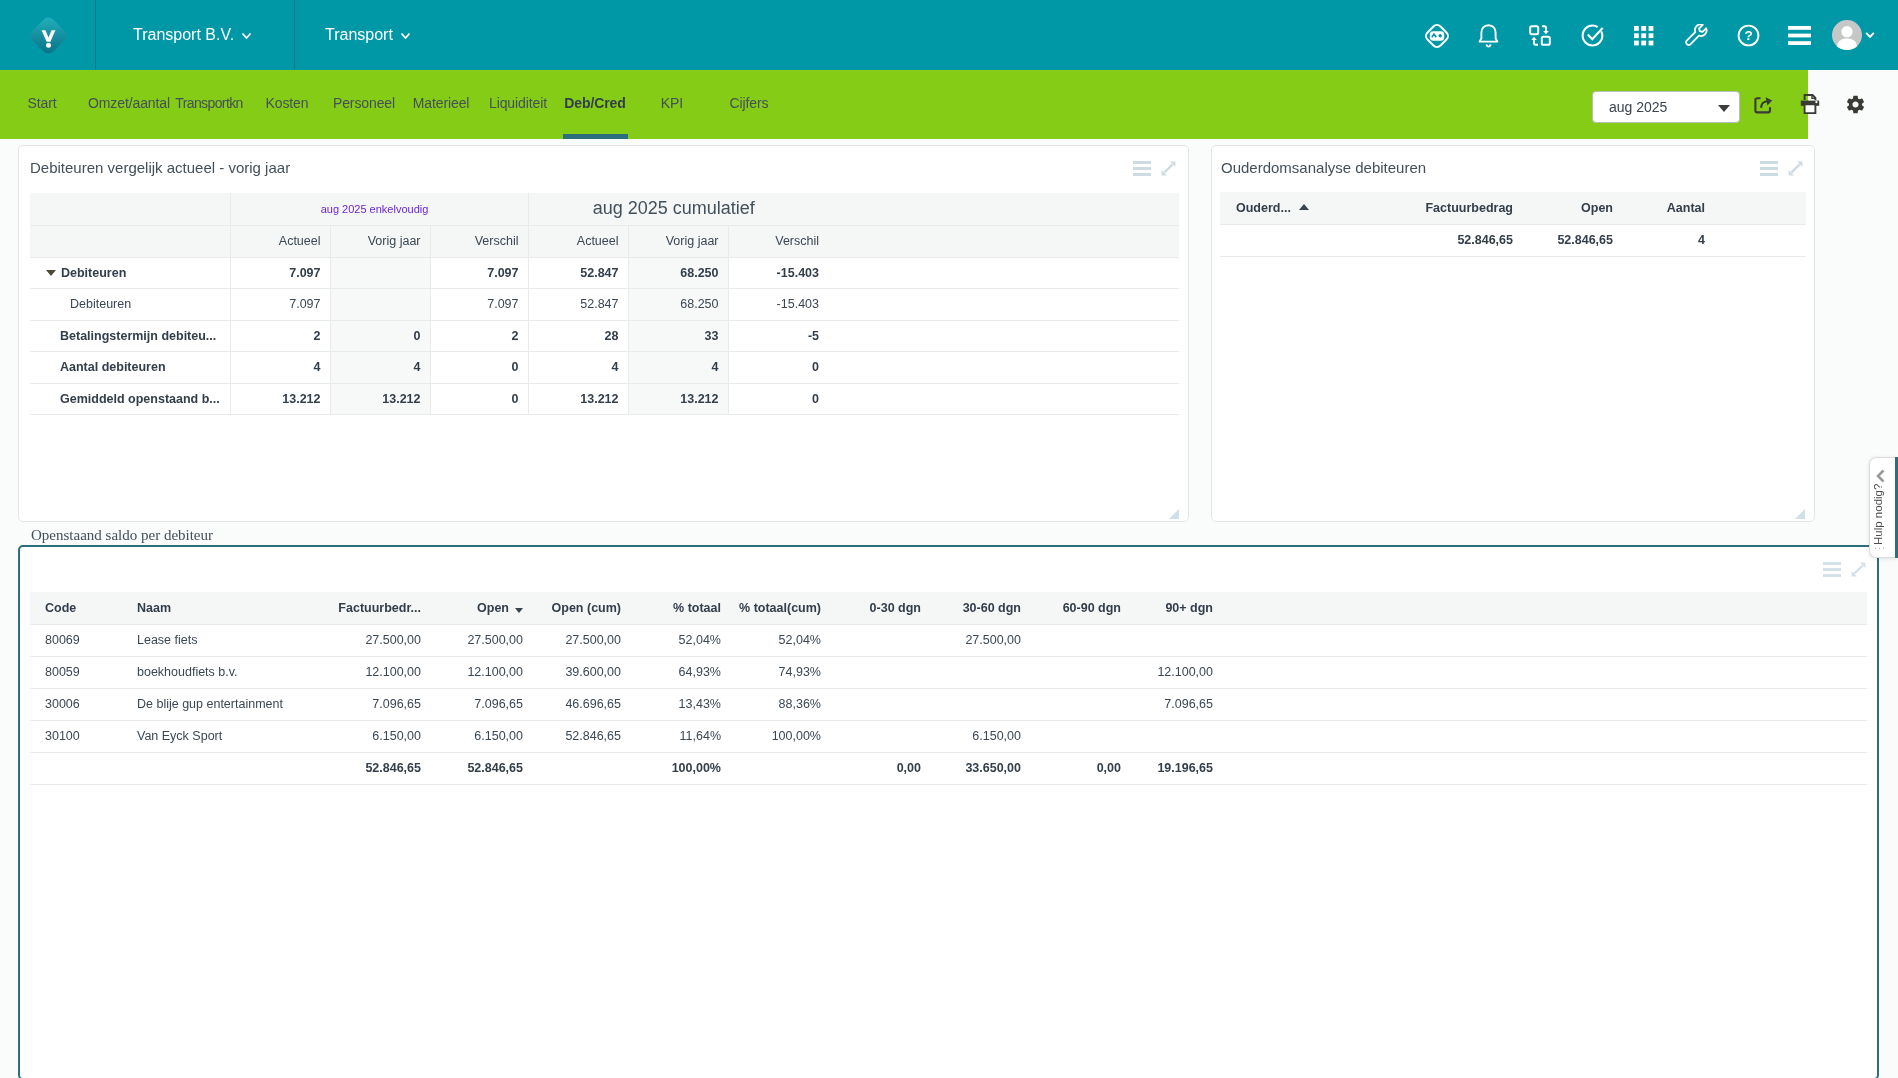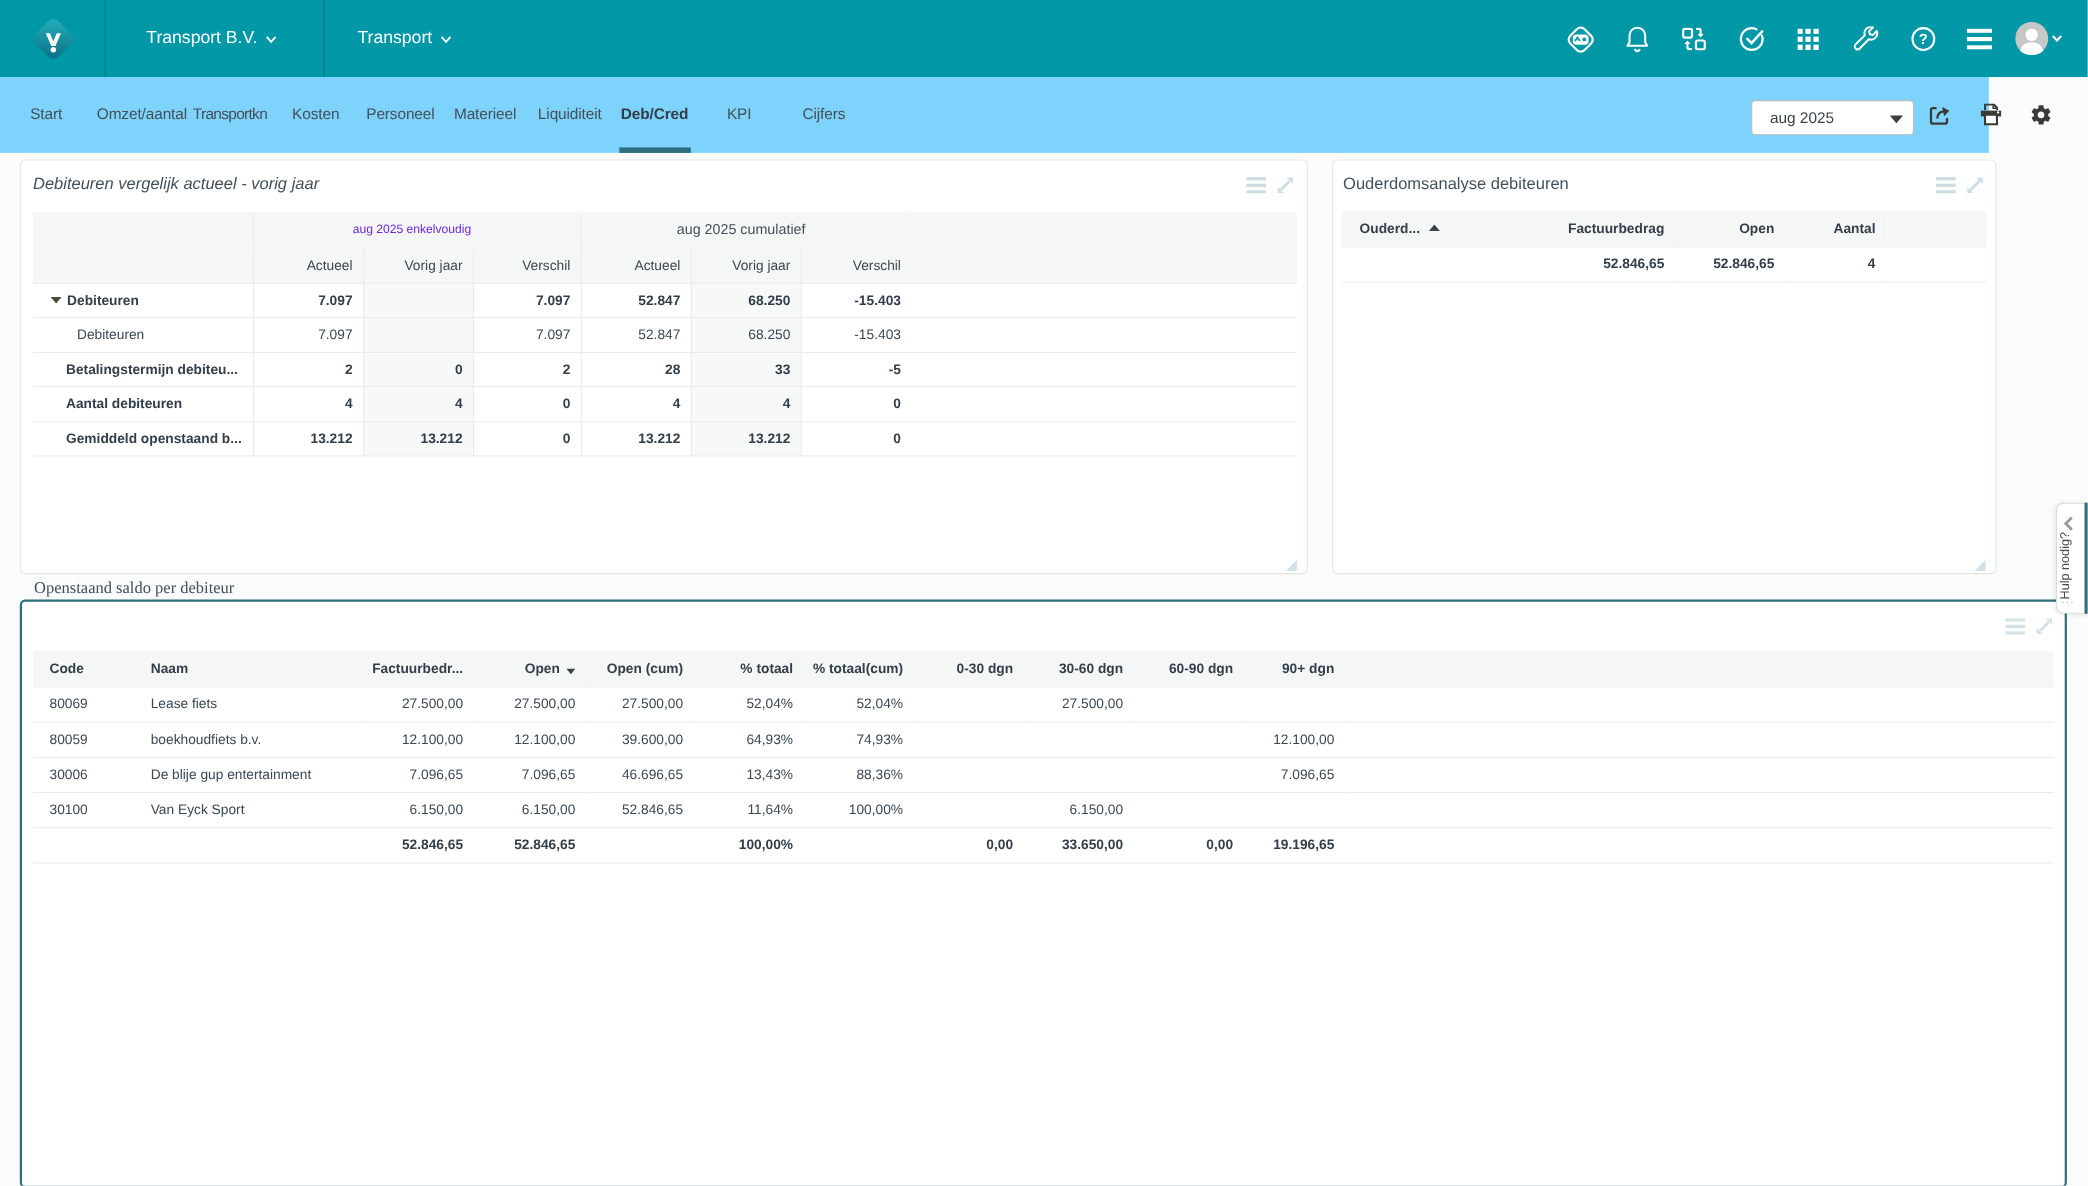--- a/index.html
+++ b/index.html
@@ -2,21 +2,21 @@
 <html><head>
 <meta charset="utf-8">
 <style>
 * { margin:0; padding:0; box-sizing:border-box; }
 html,body { width:1898px; height:1078px; overflow:hidden; }
 body { font-family:"Liberation Sans", sans-serif; background:#fafbfb; position:relative; color:#3d4a56; }
 .abs { position:absolute; }
 .topbar { position:absolute; left:0; top:0; width:1898px; height:70px; background:#0097a7; }
 .tb-sep { position:absolute; top:0; width:1px; height:70px; background:rgba(8,70,80,0.35); }
 .tb-txt { position:absolute; top:0; height:70px; line-height:70px; color:#fff; font-size:16px; }
-nav { position:absolute; left:0; top:70px; width:1808px; height:69px; background:#7dd3fc; }
+nav { position:absolute; left:0; top:70px; width:1808px; height:69px; background:#84cc16; }
 .tab { position:absolute; top:0; height:69px; line-height:67px; transform:translateX(-50%); font-size:14px; letter-spacing:-0.1px; color:#454f58; white-space:nowrap; }
 .tab.active { font-weight:bold; color:#333d49; }
 .tab-underline { position:absolute; left:563px; top:134px; width:65px; height:5px; background:#2d6e7d; }
 .selbox { position:absolute; left:1592px; top:91px; width:148px; height:32px; background:#fff; border:1px solid #b9bdbf; border-radius:4px; font-size:14px; color:#3a444d; line-height:30px; padding-left:16px; }
 .selbox .tri { position:absolute; right:9px; top:13px; width:0; height:0; border-left:6px solid transparent; border-right:6px solid transparent; border-top:7px solid #3c3c3c; }
 .panel { position:absolute; background:#fff; border:1px solid #e4e6e6; border-radius:5px; }
 .ptitle { position:absolute; font-size:15px; color:#42505b; white-space:nowrap; }
 table { border-collapse:collapse; table-layout:fixed; position:absolute; }
 td { padding:0 11px 0 0; font-size:12.5px; overflow:hidden; white-space:nowrap; color:#3a4754; }
 .num { text-align:right; }
@@ -155,21 +155,21 @@
   <rect x="0.8" y="6.6" width="18.4" height="5.2" fill="#3a3a37"></rect>
   <circle cx="16.4" cy="8.2" r="1.1" fill="#fff"></circle>
   <path d="M4.6 10.2 L15.4 10.2 L15.4 19.1 L4.6 19.1 Z" fill="#fff" stroke="#3a3a37" stroke-width="1.9"></path>
 </svg>
 
 <svg class="abs" style="left:1845px;top:94px" width="21" height="21" viewBox="0 0 24 24">
   <path fill="#3a3a37" d="M19.43 12.98c.04-.32.07-.64.07-.98s-.03-.66-.07-.98l2.11-1.65c.19-.15.24-.42.12-.64l-2-3.46c-.12-.22-.39-.3-.61-.22l-2.49 1c-.52-.4-1.08-.73-1.69-.98l-.38-2.65C14.46 2.18 14.25 2 14 2h-4c-.25 0-.46.18-.49.42l-.38 2.65c-.61.25-1.17.59-1.69.98l-2.49-1c-.23-.09-.49 0-.61.22l-2 3.46c-.13.22-.07.49.12.64l2.11 1.65c-.04.32-.07.65-.07.98s.03.66.07.98l-2.11 1.65c-.19.15-.24.42-.12.64l2 3.46c.12.22.39.3.61.22l2.49-1c.52.4 1.08.73 1.69.98l.38 2.65c.03.24.24.42.49.42h4c.25 0 .46-.18.49-.42l.38-2.65c.61-.25 1.17-.59 1.69-.98l2.49 1c.23.09.49 0 .61-.22l2-3.46c.12-.22.07-.49-.12-.64l-2.11-1.65zM12 15.5c-1.93 0-3.5-1.57-3.5-3.5s1.57-3.5 3.5-3.5 3.5 1.57 3.5 3.5-1.57 3.5-3.5 3.5z"></path>
 </svg>
 
 <div class="panel" style="left:18px; top:145px; width:1171px; height:377px;"></div>
-<div class="ptitle" style="left:30px; top:159px;font-style:italic;">Debiteuren vergelijk actueel - vorig jaar</div>
+<div class="ptitle" style="left:30px; top:159px;">Debiteuren vergelijk actueel - vorig jaar</div>
 <svg class="abs" style="left:1133px;top:161px" width="18" height="15" viewBox="0 0 18 15">
     <g fill="#ccdce2">
       <rect x="0" y="0" width="18" height="3"></rect>
       <rect x="0" y="6" width="18" height="3"></rect>
       <rect x="0" y="12" width="18" height="3"></rect>
     </g>
   </svg>
 <svg class="abs" style="left:1159px;top:159px" width="19" height="19" viewBox="0 0 19 19">
   <path d="M5.5 13.5 L13.5 5.5" stroke="#ccdce2" stroke-width="2.4" fill="none"></path>
   <path d="M11 2.6 L16.4 2.6 L16.4 8 Z" fill="#ccdce2"></path>
@@ -185,21 +185,21 @@
       <col style="width:98px">
       <col style="width:100px">
       <col style="width:100px">
       <col style="width:100px">
       <col>
     </colgroup>
   <tbody>
       <tr class="r hrow">
     <td class="vb"></td>
     <td colspan="3" class="ctr vb" style="font-size:11px;color:#6d28d9">aug 2025 enkelvoudig</td>
-    <td colspan="3" class="ctr" style="font-size:13px;color:#42505c">aug 2025 cumulatief</td>
+    <td colspan="3" class="ctr" style="font-size:18px;color:#42505c">aug 2025 cumulatief</td>
     <td></td>
   </tr>
   <tr class="r hrow" style="color:#42505c">
     <td class="vb"></td>
     <td class="num vb">Actueel</td>
         <td class="num vb">Vorig jaar</td>
         <td class="num vb">Verschil</td>
     <td class="num vb">Actueel</td>
         <td class="num vb">Vorig jaar</td>
         <td class="num">Verschil</td>

